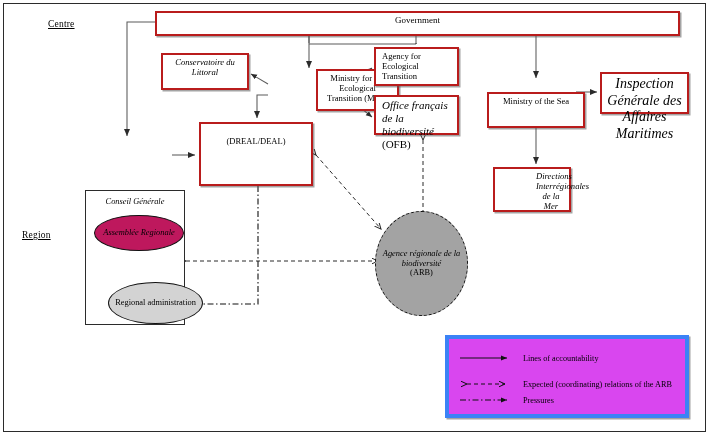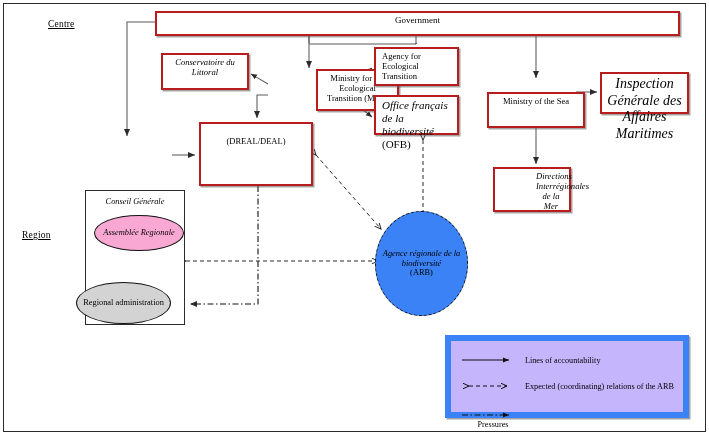--- a/index.html
+++ b/index.html
@@ -38,45 +38,45 @@
     font-size:9.5px;
     text-decoration:underline;
     color:#000;
     letter-spacing:.2px;
   }
   .ellipse{
     position:absolute;
     box-sizing:border-box;
     border:1.3px solid #111;
     border-radius:50%;
-    background:#f9a8d4;
+    background:#be185d;
     display:flex;align-items:center;justify-content:center;
     text-align:center;line-height:1.18;color:#000;
   }
   .ellipse.shaded{background:#d3d3d3;}
   .circle-dashed{
     position:absolute;
     box-sizing:border-box;
     border:1.4px dashed #111;
     border-radius:50%;
-    background:#3b82f6;
+    background:#a3a3a3;
     display:flex;align-items:center;justify-content:center;
     text-align:center;line-height:1.16;color:#000;
   }
   .plainbox{
     position:absolute;box-sizing:border-box;
     border:1px solid #2b2b2b;background:#ffffff;
   }
   .cr-title{
     position:absolute;width:100%;text-align:center;
     font-style:italic;color:#000;
   }
   .legend{
     position:absolute;box-sizing:border-box;
-    border:6px solid #3b82f6;background:#c4b5fd;
+    border:4px solid #3b82f6;background:#d946ef;
     box-shadow:1.5px 1.5px 0 rgba(90,90,90,0.55);
   }
   .legend-row{position:absolute;display:flex;align-items:center;}
   .legend-row .lbl{font-size:8.2px;color:#000;margin-left:8px;white-space:nowrap;}
   .legend-svg{display:block;}
 </style>
 </head>
 <body>
 
 <div id="page">
@@ -193,21 +193,21 @@
   </div>
 
   <div class="plainbox" style="left:85px;top:190px;width:100px;height:135px;">
     <div class="cr-title" style="top:6px;font-size:8.4px;">Conseil Générale</div>
   </div>
 
   <div class="ellipse" style="left:94px;top:215px;width:90px;height:36px;font-size:8.4px;">
     <span class="txt ital">Assemblée Regionale</span>
   </div>
 
-  <div class="ellipse shaded" style="left:76px;top:282px;width:95px;height:42px;font-size:8.4px;">
+  <div class="ellipse shaded" style="left:108px;top:282px;width:95px;height:42px;font-size:8.4px;">
     <span class="txt">Regional administration</span>
   </div>
 
   <div class="circle-dashed" style="left:375px;top:211px;width:93px;height:105px;font-size:8.4px;">
     <span class="txt">
       <span class="ital">Agence régionale de la biodiversité</span><br>
       <span>(ARB)</span>
     </span>
   </div>
 
@@ -230,21 +230,21 @@
         <defs>
           <marker id="lop" markerWidth="8" markerHeight="8" refX="6.5" refY="3" orient="auto" markerUnits="userSpaceOnUse">
             <path d="M0,0 L6.5,3 L0,6" fill="none" stroke="#111" stroke-width="1"></path>
           </marker>
         </defs>
         <line x1="8" y1="5" x2="46" y2="5" stroke="#111" stroke-width="1" stroke-dasharray="4,3" marker-start="url(#lop)" marker-end="url(#lop)"></line>
       </svg>
       <span class="lbl">Expected (coordinating) relations of the ARB</span>
     </div>
 
-    <div class="legend-row" style="left:10px;top:69px;flex-direction:column;">
+    <div class="legend-row" style="left:10px;top:56px;">
       <svg class="legend-svg" width="56" height="10">
         <defs>
           <marker id="ldah" markerWidth="7" markerHeight="7" refX="6" refY="2.6" orient="auto" markerUnits="userSpaceOnUse">
             <path d="M0,0 L6,2.6 L0,5.2 z" fill="#111"></path>
           </marker>
         </defs>
         <line x1="1" y1="5" x2="48" y2="5" stroke="#111" stroke-width="1.1" stroke-dasharray="6,2.5,1.5,2.5" marker-end="url(#ldah)"></line>
       </svg>
       <span class="lbl">Pressures</span>
     </div>

